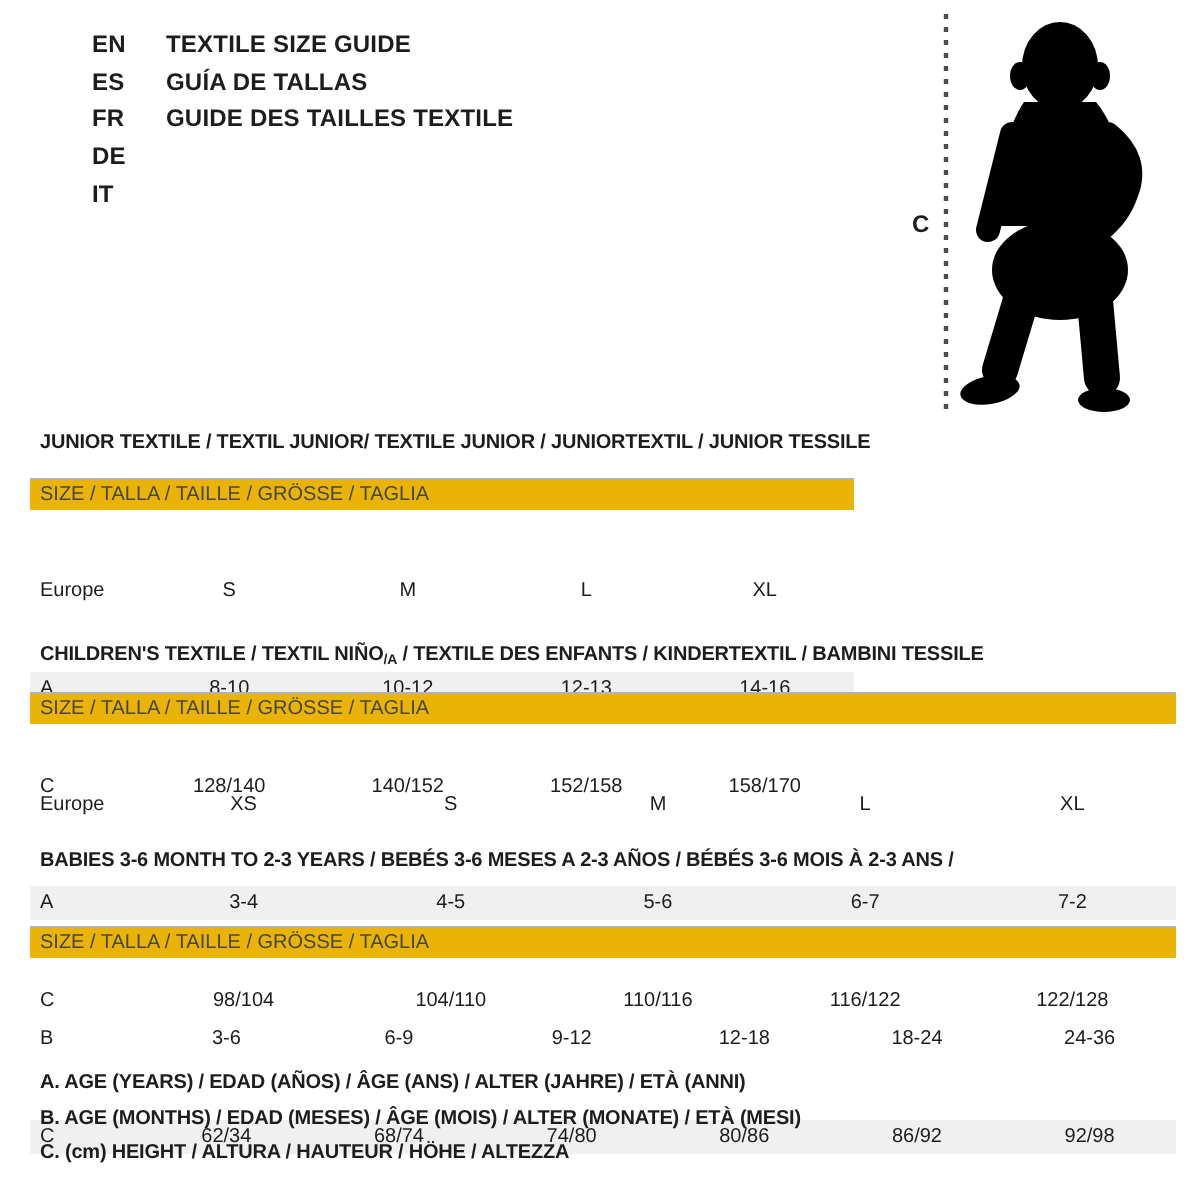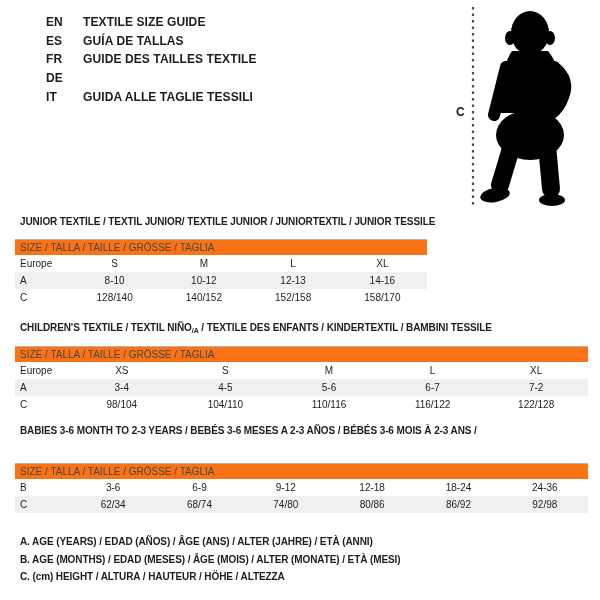--- a/index.html
+++ b/index.html
@@ -16,24 +16,24 @@
   .figure-wrap { position: absolute; left: 450px; top: 5px; width: 150px; height: 207px; }
   .measure-label { position: absolute; left: 6px; top: 100px; font-size: 12px; font-weight: 700; }
   
   .section-title { position: absolute; left: 20px; font-size: 10px; font-weight: 700; white-space: nowrap; letter-spacing: -0.1px; }
   .title-sub { font-size: 7px; vertical-align: -2px; }
   
   .size-table { position: absolute; left: 15px; }
   .size-table.w1 { width: 412px; }
   .size-table.w2 { width: 573px; }
   .sheader {
-    height: 16px; background: #f97316; border-top: 1px solid #b2b2b2;
+    height: 16px; background: #eab308; border-top: 1px solid #b2b2b2;
     color: #474747; font-size: 10px; display: flex; align-items: center; padding-left: 5px;
   }
-  .t-row { display: flex; align-items: center; height: 17px; font-size: 10px; }
+  .t-row { display: flex; align-items: center; height: 17px; font-size: 10px; margin-top: 32px; }
   .rows .t-row:nth-child(even) { background: #f0f0f0; }
   .t-label { width: 55px; padding-left: 5px; }
   .t-cell { flex: 1; text-align: center; }
   
   .footnotes { position: absolute; left: 20px; top: 533px; }
   .footnote { height: 17.5px; display: flex; align-items: center; font-size: 10px; font-weight: 700; letter-spacing: -0.1px; white-space: nowrap; }
 </style>
 </head>
 <body>
 
@@ -50,21 +50,20 @@
     </div>
     <div class="lang-row">
       <span class="lang-code">FR</span>
       <span class="lang-label">GUIDE DES TAILLES TEXTILE</span>
     </div>
     <div class="lang-row">
       <span class="lang-code">DE</span>
     </div>
     <div class="lang-row">
       <span class="lang-code">IT</span>
-      <span class="lang-label">GUIDA ALLE TAGLIE TESSILI</span>
     </div>
   </div>
 
   <div class="figure-wrap">
     <svg width="150" height="207" viewBox="0 0 150 207">
       <line x1="23" y1="2" x2="23" y2="201" stroke="#4c4c4c" stroke-width="2.2" stroke-dasharray="2.5 4"></line>
       <g fill="#000000" stroke="none">
         <ellipse cx="80" cy="28" rx="19" ry="22"></ellipse>
         <ellipse cx="60" cy="33" rx="5" ry="7"></ellipse>
         <ellipse cx="100" cy="33" rx="5" ry="7"></ellipse>

